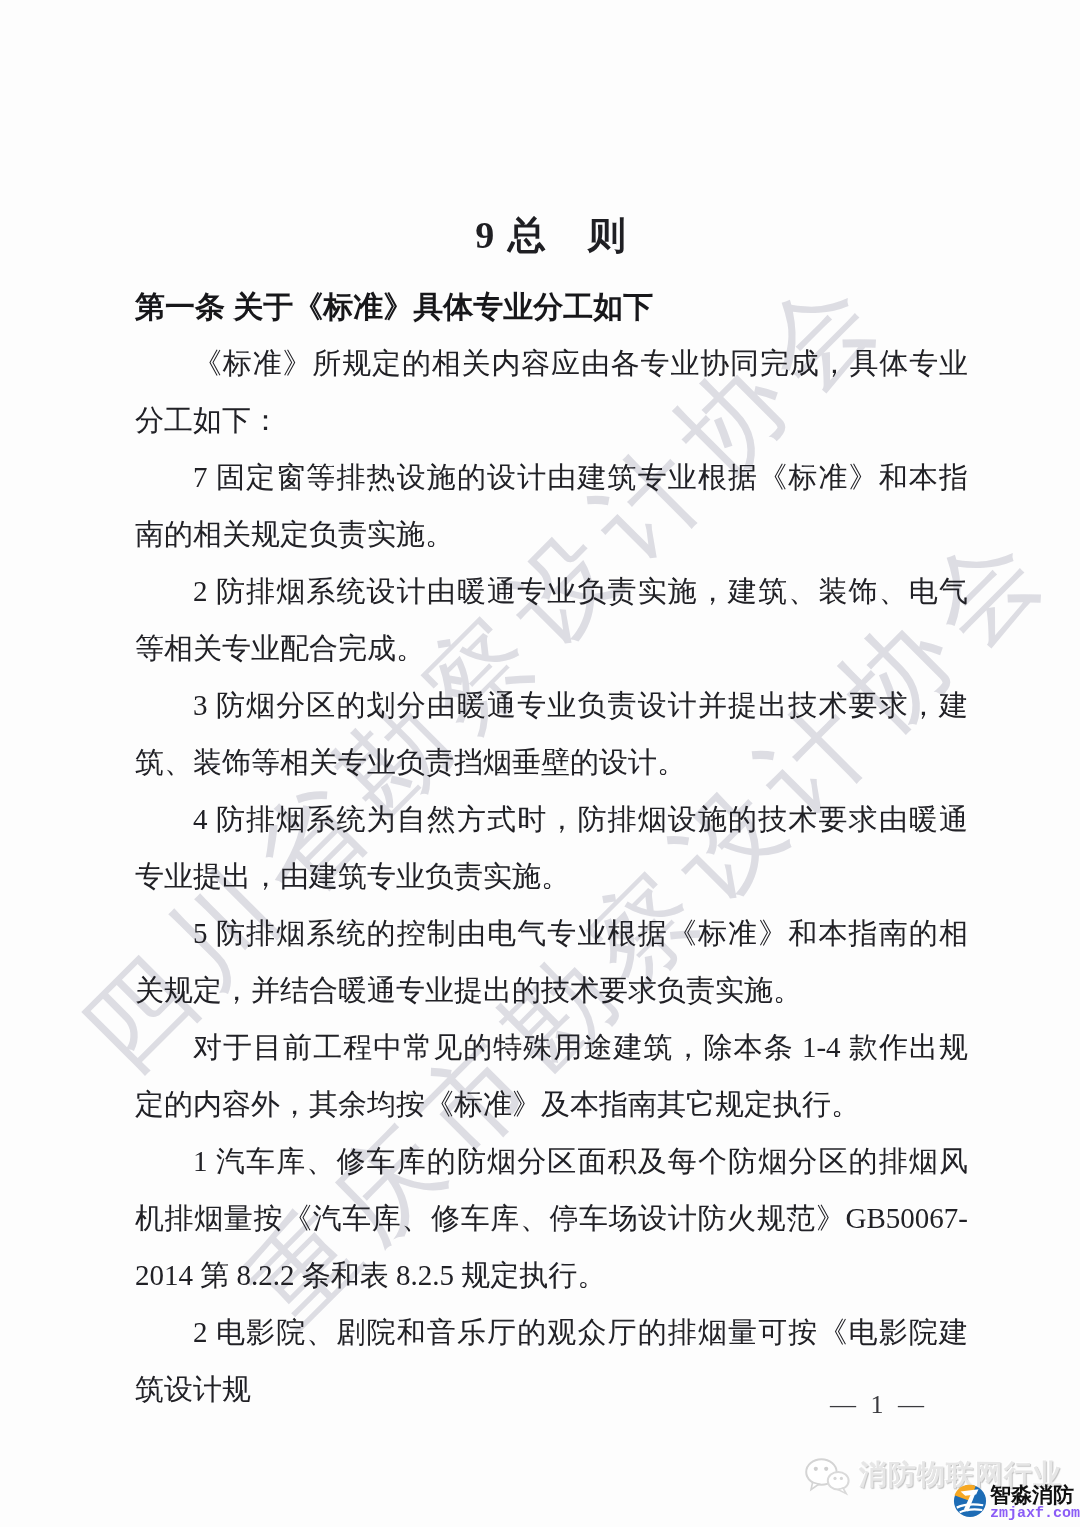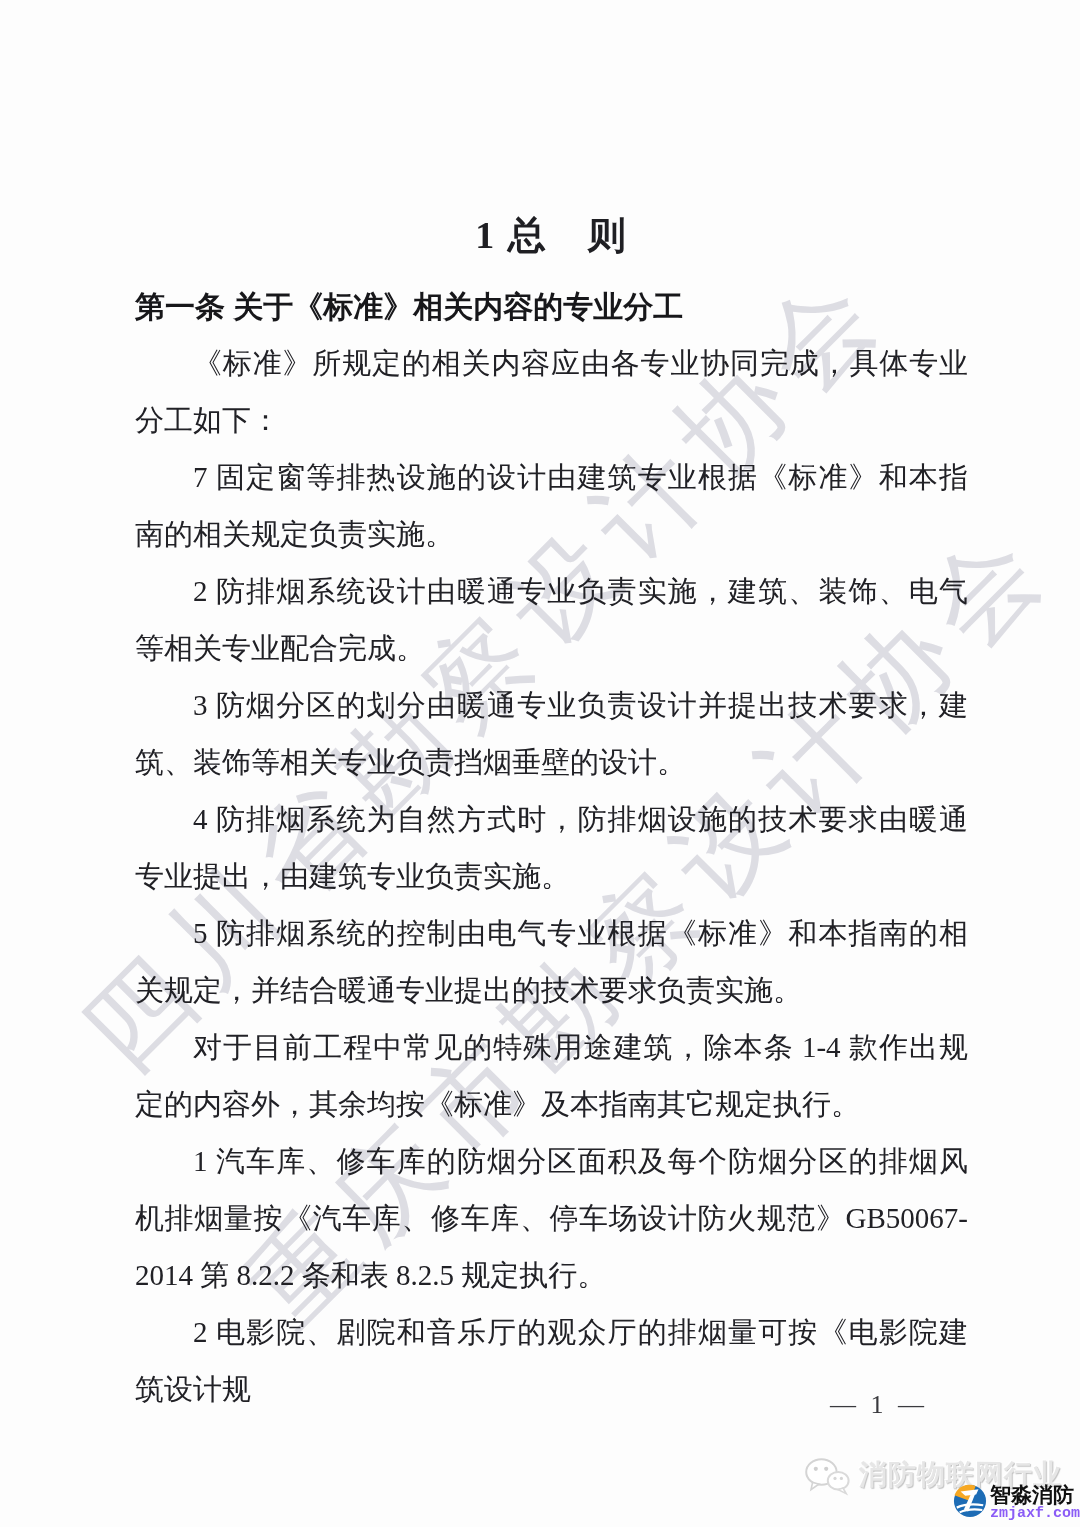--- a/index.html
+++ b/index.html
@@ -120,23 +120,23 @@
     white-space: nowrap;
   }
 </style>
 </head>
 <body>
 
 <div class="wm wm1">四川省勘察设计协会</div>
 <div class="wm wm2">重庆市勘察设计协会</div>
 
 <div class="content">
-  <h1 class="doc-title">1 总　则</h1>
+  <h1 class="doc-title">9 总　则</h1>
 
-  <h2 class="heading">第一条 关于《标准》相关内容的专业分工</h2>
+  <h2 class="heading">第一条 关于《标准》具体专业分工如下</h2>
   <p class="para">《标准》所规定的相关内容应由各专业协同完成，具体专业分工如下：</p>
   <p class="para">7 固定窗等排热设施的设计由建筑专业根据《标准》和本指南的相关规定负责实施。</p>
   <p class="para">2 防排烟系统设计由暖通专业负责实施，建筑、装饰、电气等相关专业配合完成。</p>
   <p class="para">3 防烟分区的划分由暖通专业负责设计并提出技术要求，建筑、装饰等相关专业负责挡烟垂壁的设计。</p>
   <p class="para">4 防排烟系统为自然方式时，防排烟设施的技术要求由暖通专业提出，由建筑专业负责实施。</p>
   <p class="para">5 防排烟系统的控制由电气专业根据《标准》和本指南的相关规定，并结合暖通专业提出的技术要求负责实施。</p>
 
   <p class="para">对于目前工程中常见的特殊用途建筑，除本条 1-4 款作出规定的内容外，其余均按《标准》及本指南其它规定执行。</p>
   <p class="para">1 汽车库、修车库的防烟分区面积及每个防烟分区的排烟风机排烟量按《汽车库、修车库、停车场设计防火规范》GB50067-2014 第 8.2.2 条和表 8.2.5 规定执行。</p>
   <p class="para">2 电影院、剧院和音乐厅的观众厅的排烟量可按《电影院建筑设计规</p>

